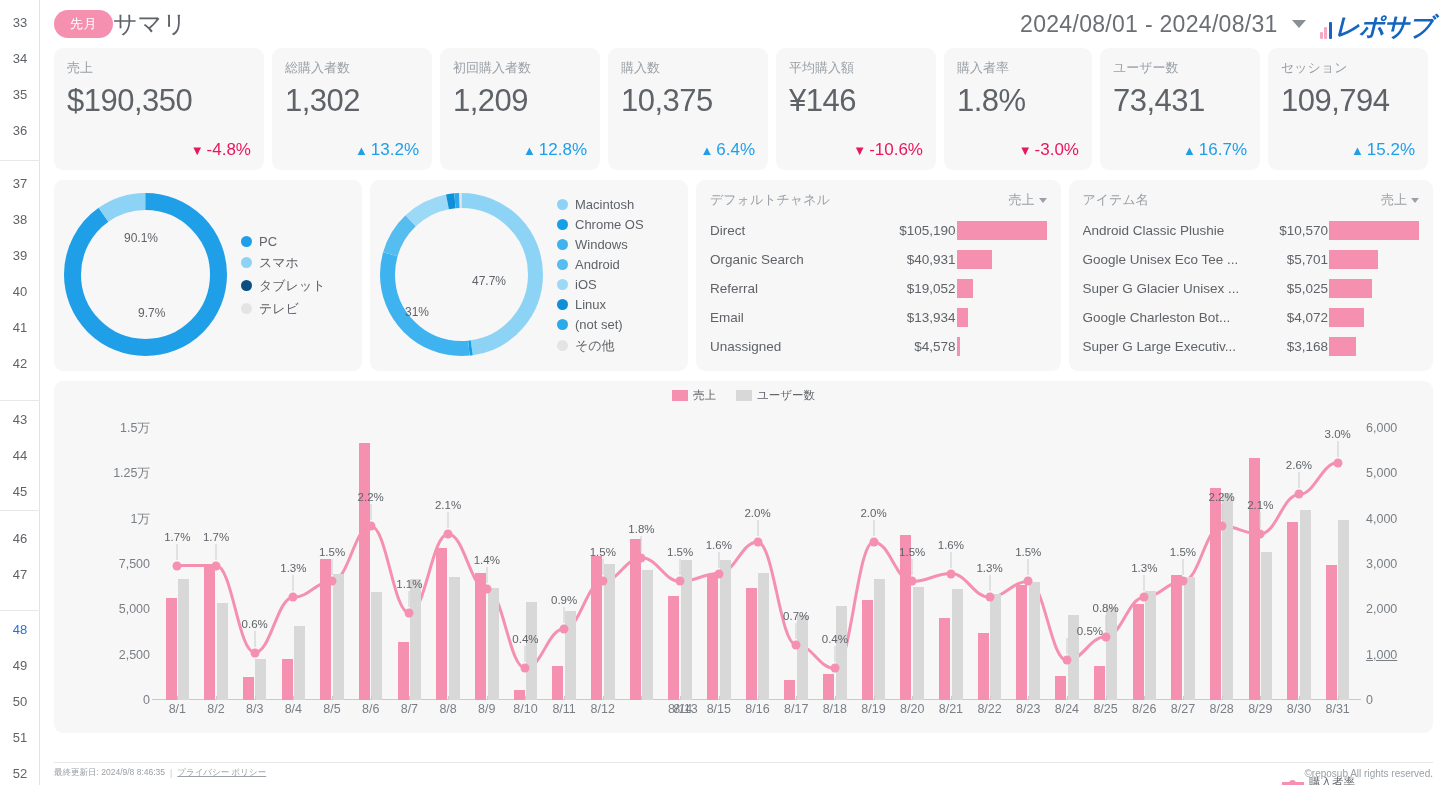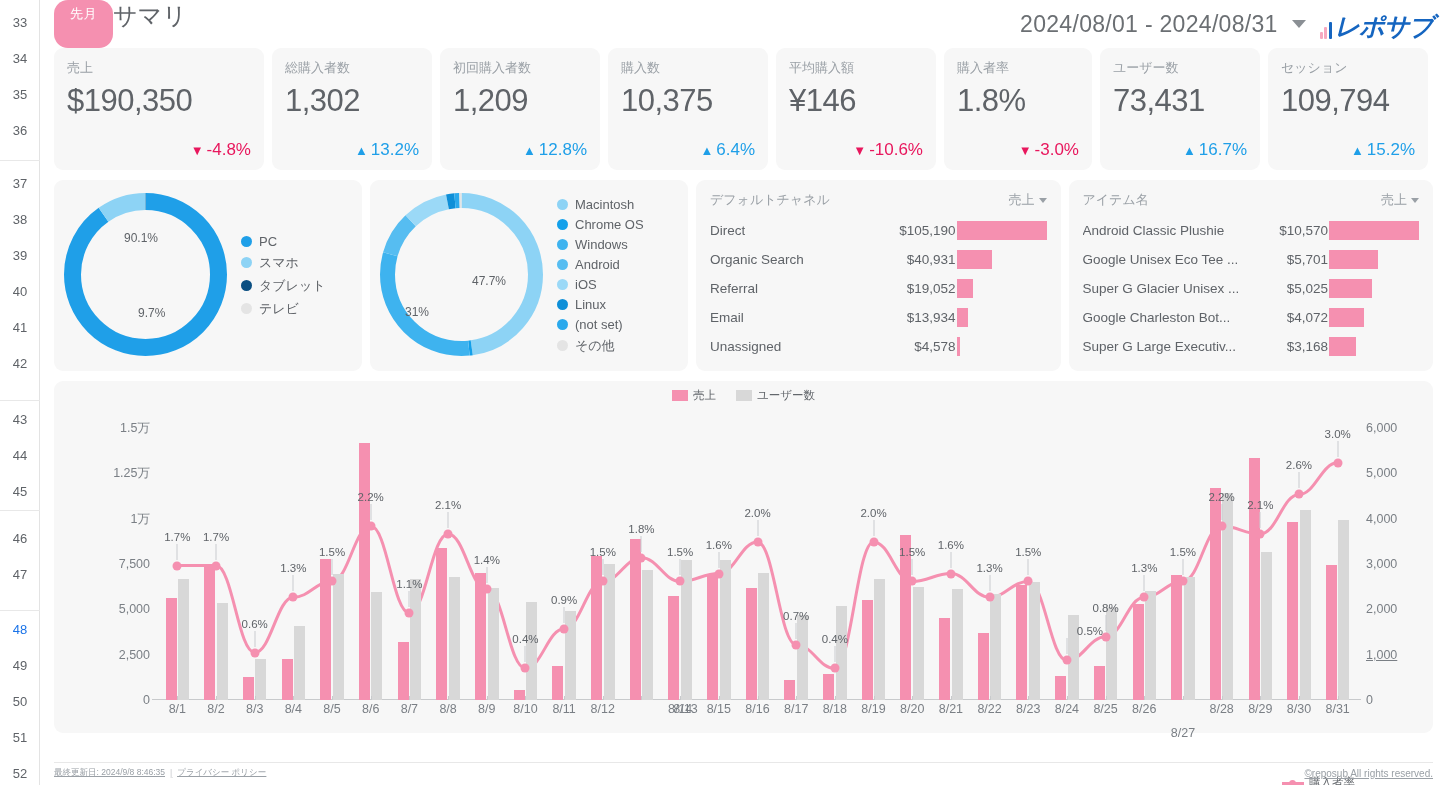--- a/index.html
+++ b/index.html
@@ -23,21 +23,21 @@
   .gutter .rownum.active::before{
     content:""; position:absolute; left:6px; top:-5px; width:28px; height:26px;
     background:#d7e3fc; border-radius:50%; z-index:-1;
   }
   .gutter .sep { position:absolute; left:0; width:40px; height:1px; background:#e8e8e8; }
 
   
   .canvas { flex:1; position:relative; background:#ffffff; }
 
   
-  .header { height:48px; display:flex; padding:0 12px 0 14px; }
+  .header { height:48px; display:flex; align-items:center; padding:0 12px 0 14px; }
   .badge {
     background:#f590b0; color:#ffffff; font-size:13px; border-radius:14px;
     padding:5px 16px; letter-spacing:.5px;
   }
   .page-title { font-size:24px; color:#5f6368; font-weight:400; }
   .header-right { margin-left:auto; display:flex; align-items:center; gap:14px; }
   .daterange { font-size:23px; color:#6b6f73; letter-spacing:.3px; font-weight:300; }
   .caret {
     width:0;height:0;border-left:7px solid transparent;border-right:7px solid transparent;
     border-top:8px solid #8a8f94;
@@ -118,21 +118,21 @@
   .pt-dot { position:absolute; width:9px; height:9px; border-radius:50%;
             background:#f590b0; transform:translate(-50%,-50%); }
   .pt-lbl { position:absolute; font-size:11.5px; color:#5f6368;
             transform:translate(-50%,-100%); white-space:nowrap; }
   .pt-stem { position:absolute; width:1px; background:#c9ccd0; transform:translateX(-50%); }
   .line-svg { position:absolute; left:0; top:0; width:100%; height:100%; overflow:visible; }
 
   
   .footer { position:absolute; left:14px; right:12px; bottom:6px;
             border-top:1px solid #e8e8e8; padding-top:4px;
-            display:flex; align-items:center; font-size:8.5px; color:#9aa0a6;text-decoration:underline; }
+            display:flex; align-items:center; font-size:8.5px; color:#9aa0a6; }
   .footer a { color:#9aa0a6; }
   .footer .right { margin-left:auto; font-size:10px; }
   .divider { margin:0 5px; color:#c6c9cc; }
 </style>
 </head>
 <body>
 
 <div class="app">
 
   <div class="gutter" id="gutter">
@@ -555,21 +555,21 @@
           <div class="bar users" style="left: 948.347px; width: 11px; height: 93.3867px;"></div>
           <div class="tickmark" style="left: 947.597px;"></div>
           <div class="xlabel" style="left: 947.597px;">8/25</div>
           <div class="bar sales" style="left: 974.524px; width: 11px; height: 96.1067px;"></div>
           <div class="bar users" style="left: 987.024px; width: 11px; height: 108.8px;"></div>
           <div class="tickmark" style="left: 986.274px;"></div>
           <div class="xlabel" style="left: 986.274px;">8/26</div>
           <div class="bar sales" style="left: 1013.2px; width: 11px; height: 125.12px;"></div>
           <div class="bar users" style="left: 1025.7px; width: 11px; height: 123.307px;"></div>
           <div class="tickmark" style="left: 1024.95px;"></div>
-          <div class="xlabel" style="left: 1024.95px; margin-top: 24px;">8/27</div>
+          <div class="xlabel" style="left: 1024.95px;">8/27</div>
           <div class="bar sales" style="left: 1051.88px; width: 11px; height: 212.16px;"></div>
           <div class="bar users" style="left: 1064.38px; width: 11px; height: 206.72px;"></div>
           <div class="tickmark" style="left: 1063.63px;"></div>
           <div class="xlabel" style="left: 1063.63px;">8/28</div>
           <div class="bar sales" style="left: 1090.56px; width: 11px; height: 242.08px;"></div>
           <div class="bar users" style="left: 1103.06px; width: 11px; height: 147.787px;"></div>
           <div class="tickmark" style="left: 1102.31px;"></div>
           <div class="xlabel" style="left: 1102.31px;">8/29</div>
           <div class="bar sales" style="left: 1129.23px; width: 11px; height: 177.707px;"></div>
           <div class="bar users" style="left: 1141.73px; width: 11px; height: 190.4px;"></div>

